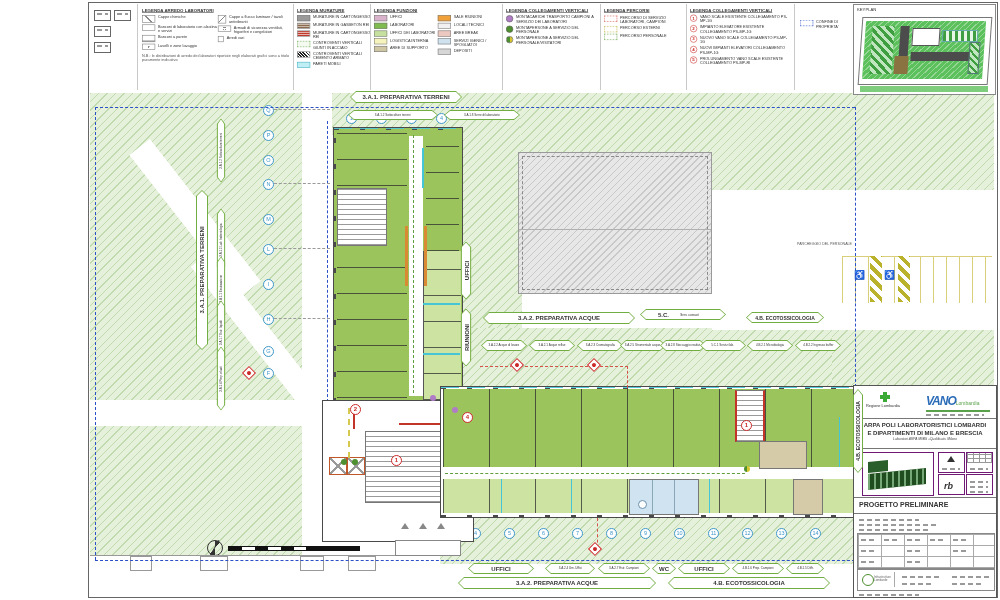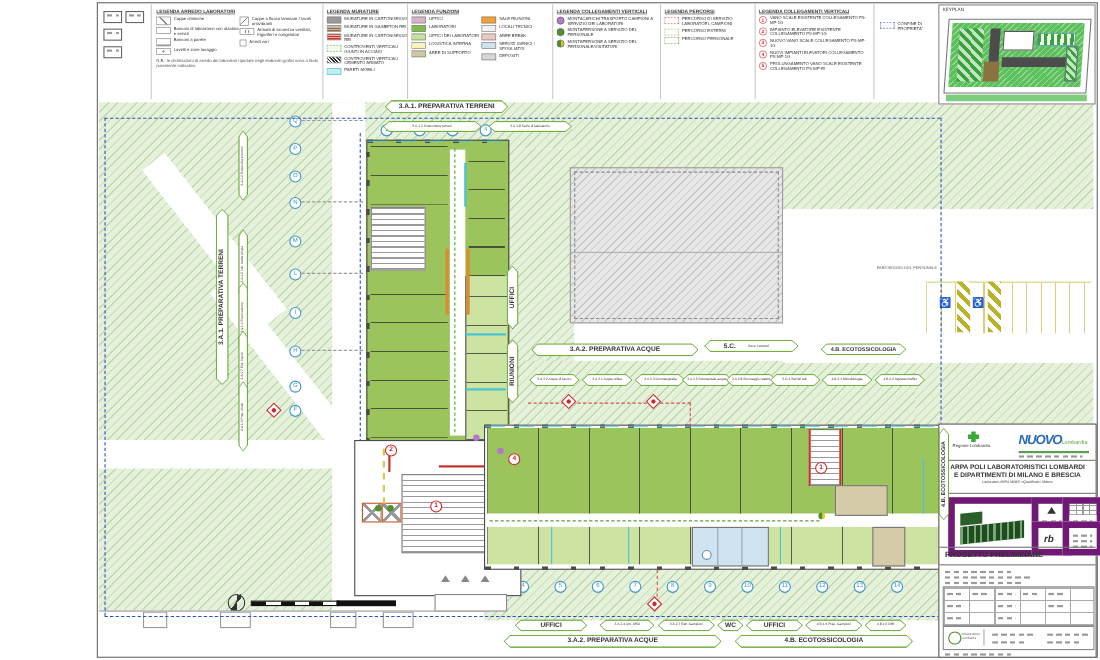--- a/index.html
+++ b/index.html
@@ -66,21 +66,21 @@
   .circ{flex:0 0 auto;width:11px;height:11px;border-radius:50%;margin-right:5px;border:1px solid #555;}
   .ncirc{flex:0 0 auto;width:11px;height:11px;border-radius:50%;margin-right:5px;border:1px solid #cc2a2a;
          color:#cc2a2a;font-size:8px;line-height:11px;text-align:center;font-weight:bold;}
   .ftext{height:2px;background:repeating-linear-gradient(90deg,#9a9a9a 0 5px,transparent 5px 8px);margin:2px 0;}
   
   .tb{background:#fff;border:1px solid #555;z-index:7;}
   .tb-line{background:#777;}
   .tb-title{font-size:6px;font-weight:bold;text-align:center;line-height:1.25;}
   .tb-sub{font-size:6px;transform:scale(.55);transform-origin:50% 0;font-style:italic;text-align:center;color:#444;}
   .tb-phase{font-size:7px;font-weight:bold;}
-  .logobox{border:6px solid #701a75;background:#fff;}
+  .logobox{border:1px solid #701a75;background:#fff;}
   .kp-bld{background:#4c4c4c;}
 </style>
 </head>
 <body>
 
 <div id="stage">
 
   <div class="abs frame" style="left:88px;top:2px;width:908px;height:594px;"></div>
 
   <div class="abs" style="left:90px;top:4px;width:760px;height:88px;background:#fff;z-index:5;">
@@ -598,21 +598,21 @@
     <div class="abs" style="left:6px;bottom:2px;width:128px;height:6px;background:#5cc05c;opacity:.8;"></div>
   </div>
 
   <div class="abs tb" style="left:853px;top:385px;width:142px;height:211px;">
 
     <div class="abs" style="left:12px;top:6px;width:50px;height:22px;">
       <div class="abs" style="left:14px;top:0;width:10px;height:10px;background:#3aa935;clip-path:polygon(30% 0,70% 0,70% 30%,100% 30%,100% 70%,70% 70%,70% 100%,30% 100%,30% 70%,0 70%,0 30%,30% 30%);"></div>
       <div class="abs" style="left:0;top:12px;width:60px;font-size:6px;transform:scale(.65);transform-origin:0 0;white-space:nowrap;color:#333;">Regione Lombardia</div>
     </div>
     <div class="abs" style="left:72px;top:5px;width:64px;height:24px;">
-      <span style="font-size:12px;font-weight:bold;font-style:italic;color:#2b6cb8;letter-spacing:-1px;">NUOVO</span><span style="font-size:5px;color:#5aa24a;">Lombardia</span>
+      <span style="font-size:12px;font-weight:bold;font-style:italic;color:#2b6cb8;letter-spacing:-1px;">VANO</span><span style="font-size:5px;color:#5aa24a;">Lombardia</span>
       <div style="height:2px;background:#5aa24a;margin-top:1px;"></div>
       <div class="ftext" style="width:58px;"></div>
     </div>
     <div class="abs tb-line" style="left:0;top:32px;width:100%;height:1px;"></div>
 
     <div class="abs" style="left:4px;top:36px;width:134px;">
       <div class="tb-title"><span>ARPA POLI LABORATORISTICI LOMBARDI</span></div>
       <div class="tb-title"><span>E DIPARTIMENTI DI MILANO E BRESCIA</span></div>
       <div class="tb-sub">Laboratori ARPA MI/BS «Qualificati» Milano</div>
     </div>

